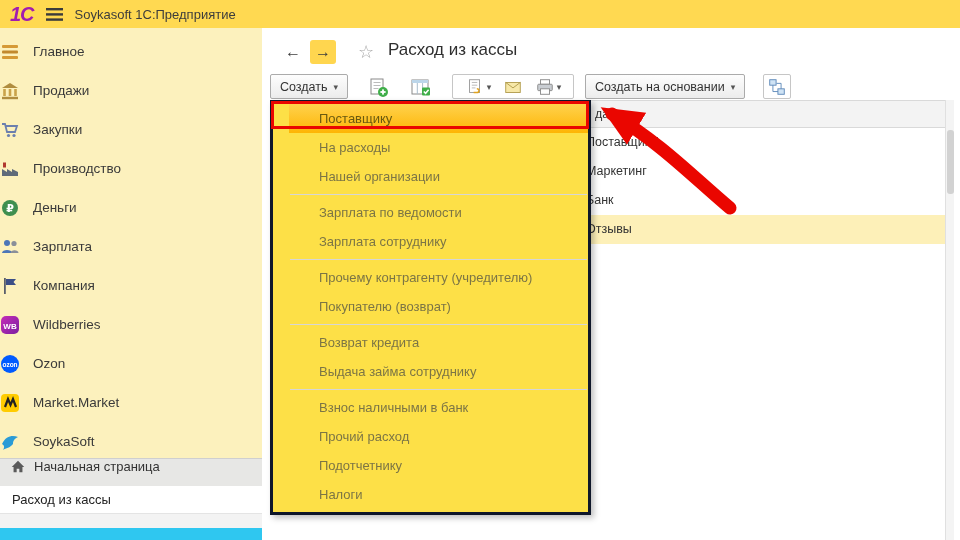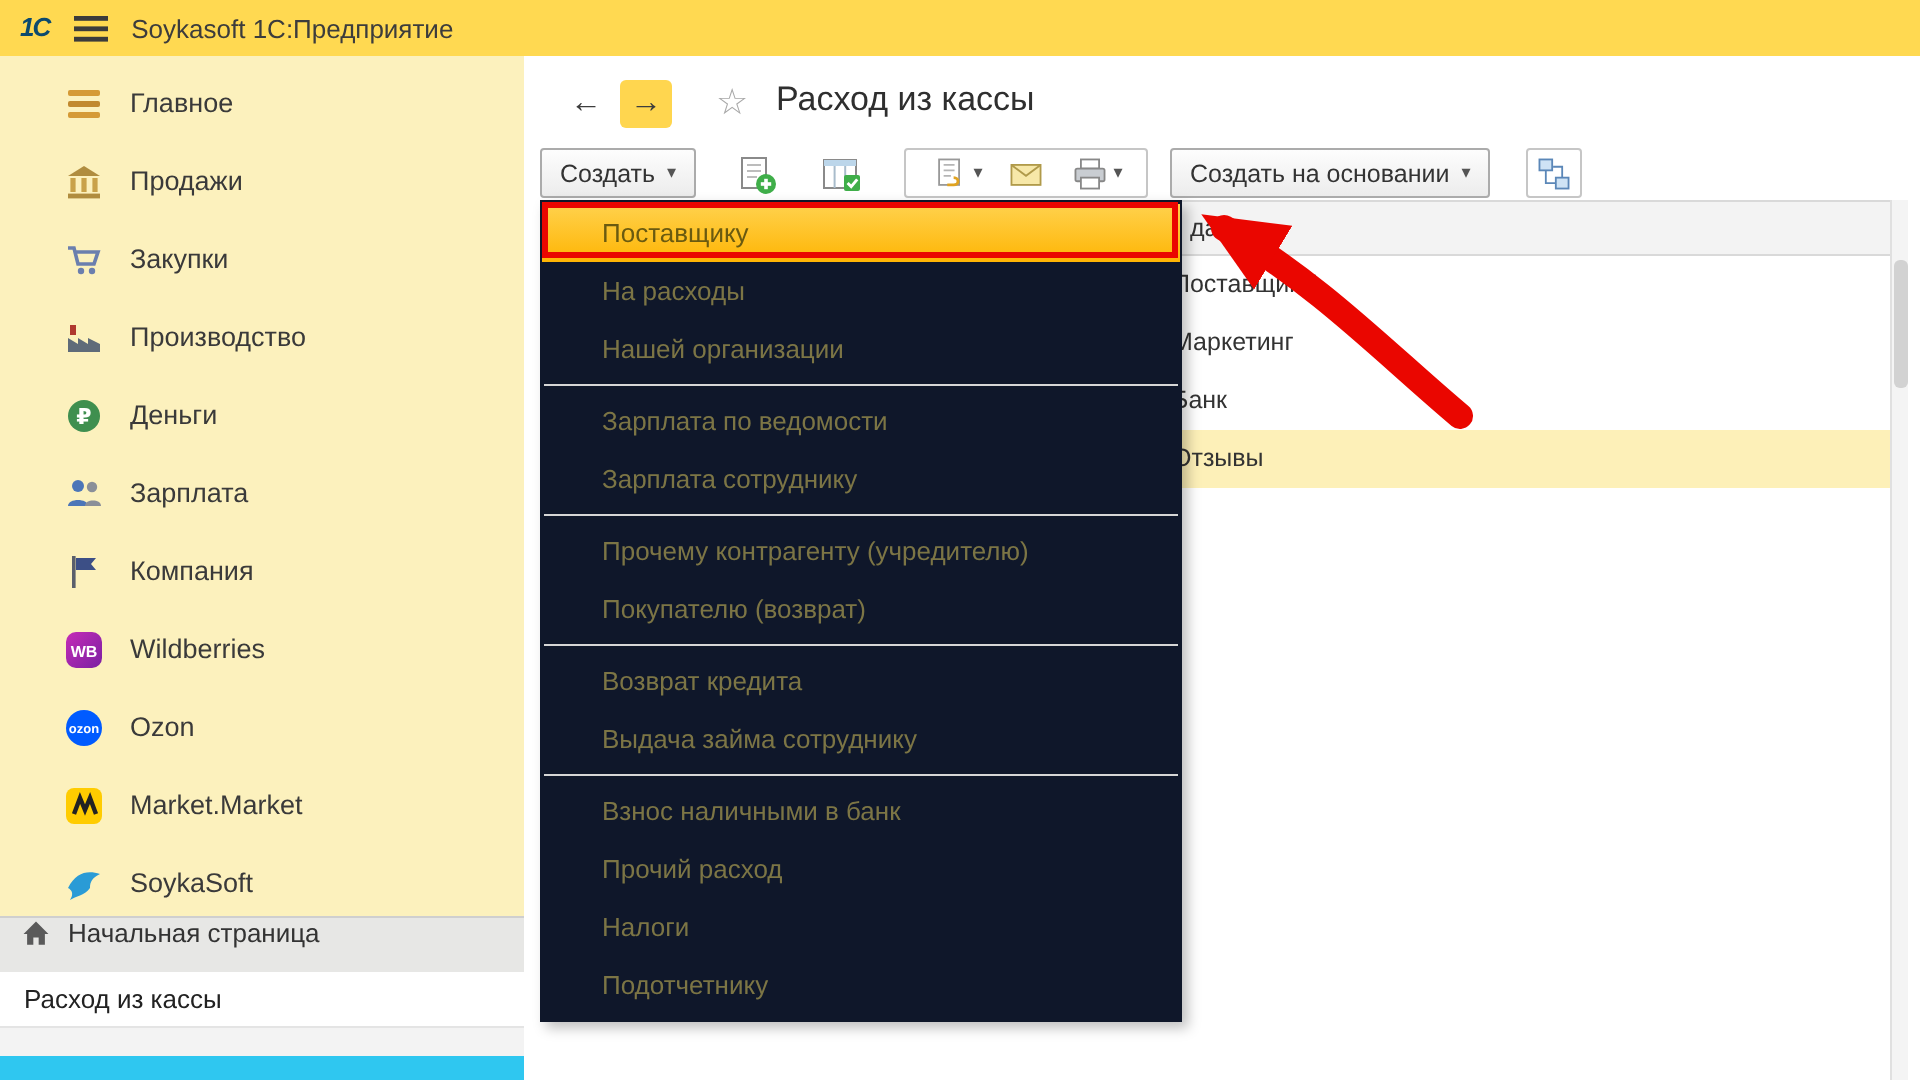--- a/index.html
+++ b/index.html
@@ -1,27 +1,27 @@
 <!DOCTYPE html>
 <html><head>
 <meta charset="utf-8">
 <style>
   *{margin:0;padding:0;box-sizing:border-box}
   html,body{width:960px;height:540px;overflow:hidden}
   body{font-family:"Liberation Sans","DejaVu Sans",sans-serif;background:#fff;position:relative}
 
   
   #topbar{position:absolute;left:0;top:0;width:960px;height:28px;background:#ffd951;display:flex;align-items:center;gap:12px;padding:0 10px;z-index:5}
-  .logo{color:#0c4a6e;font-weight:bold;font-size:13px;font-style:italic;letter-spacing:-1px;line-height:28px}
+  .logo{color:#a21caf;font-weight:bold;font-size:20px;font-style:italic;letter-spacing:-1px;line-height:28px}
   .burger{display:flex;align-items:center;cursor:pointer}
   .app-title{font-size:13px;color:#3c3c3c}
 
   
   #sidebar{position:absolute;left:0;top:28px;width:262px;height:430px;background:#fcf1bd;padding-top:4px;overflow:hidden}
-  .side-item{display:flex;align-items:center;gap:13px;height:39px;padding-left:32px;font-size:13.5px;color:#3a3a3a;cursor:pointer}
+  .side-item{display:flex;align-items:center;gap:13px;height:39px;padding-left:0;font-size:13.5px;color:#3a3a3a;cursor:pointer}
   .side-item .ic{width:20px;height:20px;flex:0 0 20px;display:flex;align-items:center;justify-content:center}
   #side-home{position:absolute;left:0;top:458px;width:262px;height:28px;background:#e7e7e5;border-top:1px solid #cfcfcf;display:flex;gap:8px;padding-left:10px;font-size:13px;color:#333;cursor:pointer}
   #side-tab{position:absolute;left:0;top:486px;width:262px;height:28px;background:#fff;display:flex;align-items:center;padding-left:12px;font-size:13px;color:#222;border-bottom:1px solid #e4e4e4;cursor:pointer}
   #side-gap{position:absolute;left:0;top:514px;width:262px;height:14px;background:#f3f3f3}
   #cyan-strip{position:absolute;left:0;top:528px;width:262px;height:12px;background:#2fc7f0}
 
   
   #main{position:absolute;left:262px;top:28px;width:698px;height:512px;background:#fff}
   .nav-btn{position:absolute;top:12px;width:26px;height:24px;border:none;background:transparent;font-size:16px;font-weight:bold;color:#3d3d3d;cursor:pointer;border-radius:3px}
   #btn-back{left:18px}
@@ -46,21 +46,21 @@
   .list-area{position:absolute;left:8px;top:72px;width:684px;height:440px}
   .list-header{height:28px;background:#f3f3f3;border-top:1px solid #d9d9d9;border-bottom:1px solid #d9d9d9;position:relative;cursor:pointer}
   .hfrag{position:absolute;left:325px;top:6px;font-size:12.5px;color:#333}
   .list-row{height:29px;position:relative;font-size:12.5px;color:#333;cursor:pointer}
   .list-row .rowlabel{position:absolute;left:316px;top:7px;white-space:nowrap}
   .list-row.selected{background:#fdf0b8}
   .scrollbar{position:absolute;right:0;top:0;width:9px;height:440px;background:#f4f4f4;border-left:1px solid #e0e0e0;cursor:pointer}
   .scroll-thumb{position:absolute;left:1px;top:30px;width:7px;height:64px;background:#d2d2d2;border-radius:3px}
 
   
-  .dropdown{position:absolute;left:8px;top:72px;width:321px;background:#0f172a;border:1px solid #0f172a;box-shadow:3px 3px 6px rgba(0,0,0,.25);padding:1px 0 3px 0;z-index:40}
+  .dropdown{position:absolute;left:8px;top:72px;width:321px;background:#fde047;border:3px solid #0f172a;box-shadow:3px 3px 6px rgba(0,0,0,.25);padding:1px 0 3px 16px;z-index:40}
   .mi{height:29px;line-height:29px;padding-left:30px;font-size:13px;color:#7c7545;cursor:pointer;white-space:nowrap}
   .mi.hl{background:linear-gradient(#ffd24d,#feb504);color:#6a5a10}
   .menu-sep{border-top:1px solid #d6d6d6;margin:3px 1px}
 
   
   .red-box{position:absolute;left:9px;top:73px;width:318px;height:28px;border:3px solid #ea0600;z-index:60;pointer-events:none}
   .red-arrow{position:absolute;left:326px;top:64px;z-index:70;pointer-events:none}
 </style>
 </head>
 <body>
@@ -304,22 +304,22 @@
     <div class="mi">Зарплата сотруднику</div>
     <div class="menu-sep"></div>
     <div class="mi">Прочему контрагенту (учредителю)</div>
     <div class="mi">Покупателю (возврат)</div>
     <div class="menu-sep"></div>
     <div class="mi">Возврат кредита</div>
     <div class="mi">Выдача займа сотруднику</div>
     <div class="menu-sep"></div>
     <div class="mi">Взнос наличными в банк</div>
     <div class="mi">Прочий расход</div>
+    <div class="mi">Подотчетнику</div>
     <div class="mi">Налоги</div>
-    <div class="mi">Подотчетнику</div>
   </div>
 
   <div class="red-box"></div>
   <svg class="red-arrow" width="152" height="128" viewBox="0 0 152 128">
     <defs>
       <marker id="ah" viewBox="0 0 10 10" refX="6.5" refY="5" markerWidth="3.4" markerHeight="3.4" orient="auto">
         <path d="M0,0.8 L9.5,5 L0,9.2 z" fill="#ea0600"></path>
       </marker>
     </defs>
     <path d="M142,116 C104,84 74,52 24,22" stroke="#ea0600" stroke-width="13" fill="none" stroke-linecap="round" marker-end="url(#ah)"></path>

